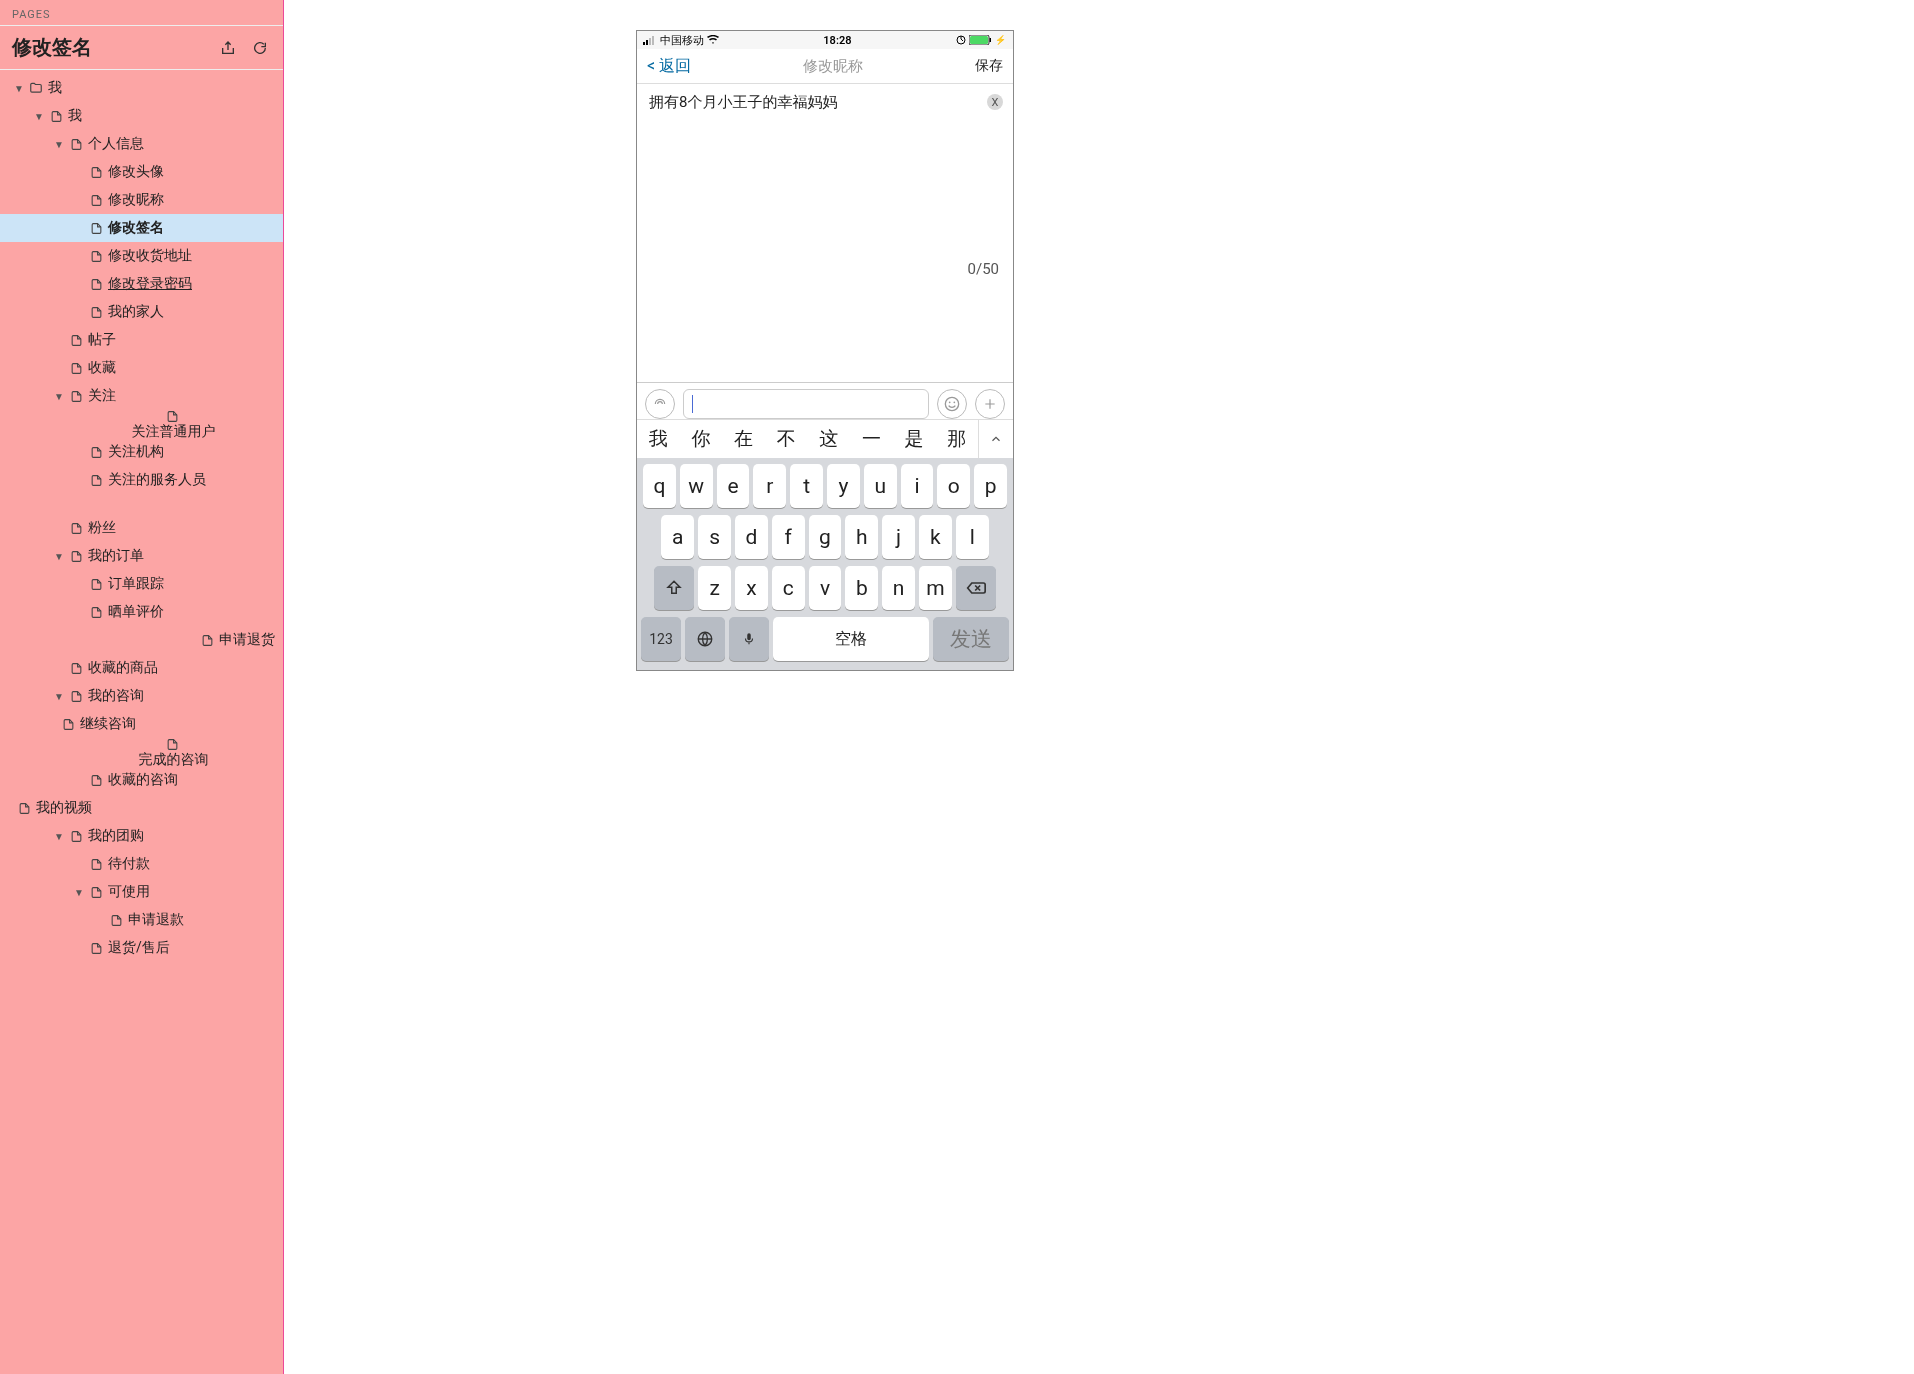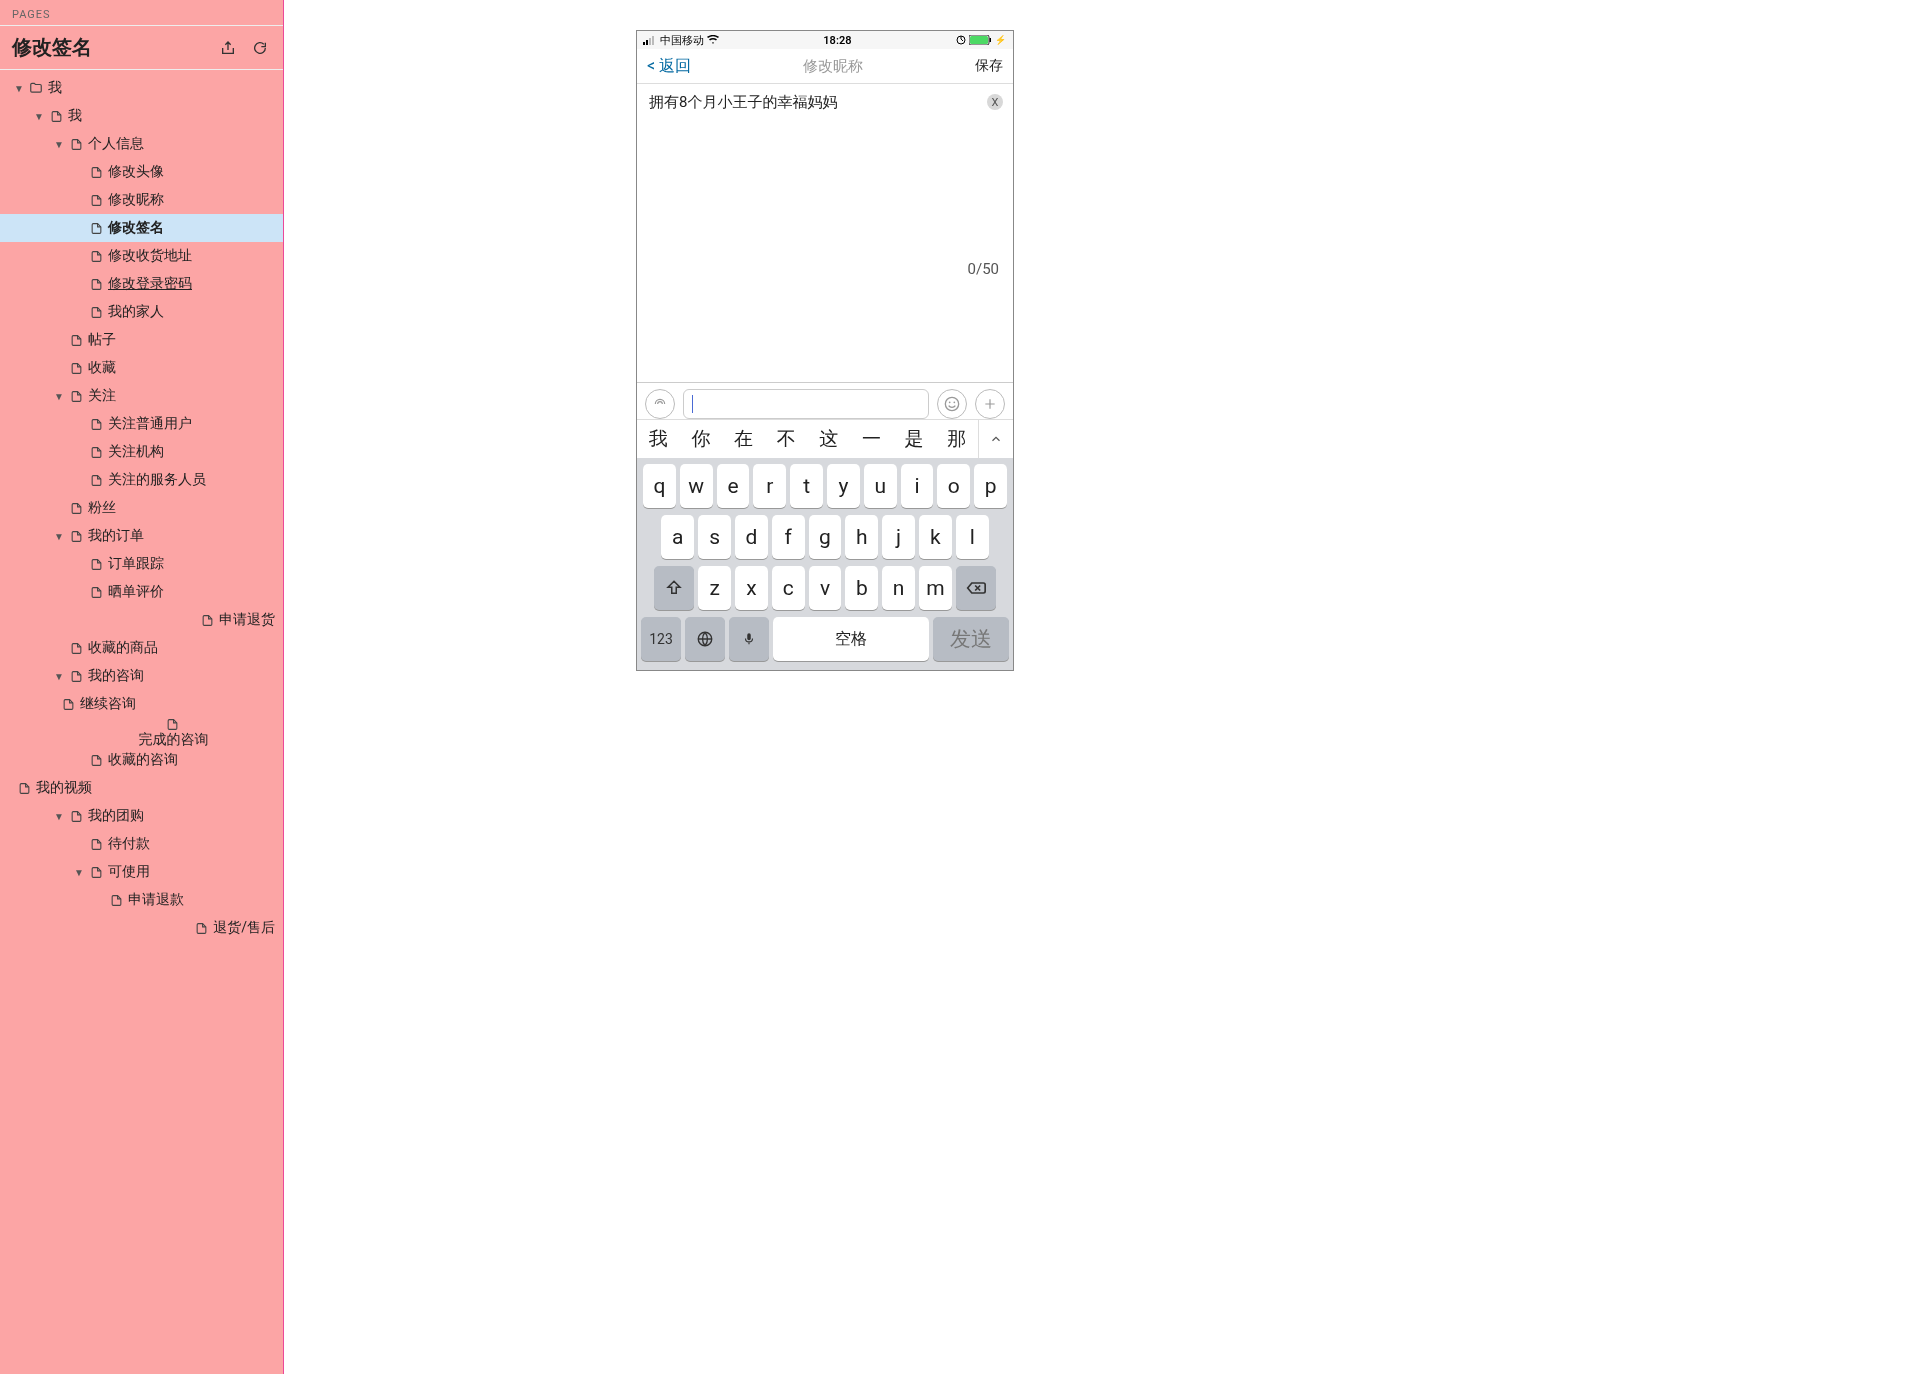--- a/index.html
+++ b/index.html
@@ -189,21 +189,21 @@
           <div class="node" style="padding-left: 52px;">
             <span class="tw">▼</span>
             <span class="ic">
               <svg width="13" height="13" viewBox="0 0 24 24" fill="none" stroke="#444" stroke-width="2">
                 <path d="M14 3H6a2 2 0 0 0-2 2v14a2 2 0 0 0 2 2h12a2 2 0 0 0 2-2V9l-6-6z"></path>
                 <path d="M14 3v6h6"></path>
               </svg>
             </span>
             <span class="lbl">关注</span>
           </div>
-          <div class="node" style="padding-left: 72px;">
+          <div class="node" style="padding-left: 72px; flex-direction: column;">
             <span class="empty"></span>
             <span class="ic">
               <svg width="13" height="13" viewBox="0 0 24 24" fill="none" stroke="#444" stroke-width="2">
                 <path d="M14 3H6a2 2 0 0 0-2 2v14a2 2 0 0 0 2 2h12a2 2 0 0 0 2-2V9l-6-6z"></path>
                 <path d="M14 3v6h6"></path>
               </svg>
             </span>
             <span class="lbl">关注普通用户</span>
           </div>
           <div class="node" style="padding-left: 72px;">
@@ -219,21 +219,21 @@
           <div class="node" style="padding-left: 72px;">
             <span class="empty"></span>
             <span class="ic">
               <svg width="13" height="13" viewBox="0 0 24 24" fill="none" stroke="#444" stroke-width="2">
                 <path d="M14 3H6a2 2 0 0 0-2 2v14a2 2 0 0 0 2 2h12a2 2 0 0 0 2-2V9l-6-6z"></path>
                 <path d="M14 3v6h6"></path>
               </svg>
             </span>
             <span class="lbl">关注的服务人员</span>
           </div>
-          <div class="node" style="padding-left: 52px;">
+          <div class="node" style="padding-left: 52px; margin-top: 20px;">
             <span class="empty"></span>
             <span class="ic">
               <svg width="13" height="13" viewBox="0 0 24 24" fill="none" stroke="#444" stroke-width="2">
                 <path d="M14 3H6a2 2 0 0 0-2 2v14a2 2 0 0 0 2 2h12a2 2 0 0 0 2-2V9l-6-6z"></path>
                 <path d="M14 3v6h6"></path>
               </svg>
             </span>
             <span class="lbl">粉丝</span>
           </div>
           <div class="node" style="padding-left: 52px;">
@@ -369,21 +369,21 @@
           <div class="node" style="padding-left: 92px;">
             <span class="empty"></span>
             <span class="ic">
               <svg width="13" height="13" viewBox="0 0 24 24" fill="none" stroke="#444" stroke-width="2">
                 <path d="M14 3H6a2 2 0 0 0-2 2v14a2 2 0 0 0 2 2h12a2 2 0 0 0 2-2V9l-6-6z"></path>
                 <path d="M14 3v6h6"></path>
               </svg>
             </span>
             <span class="lbl">申请退款</span>
           </div>
-          <div class="node" style="padding-left: 72px; justify-content: flex-end;">
+          <div class="node" style="padding-left: 72px;">
             <span class="empty"></span>
             <span class="ic">
               <svg width="13" height="13" viewBox="0 0 24 24" fill="none" stroke="#444" stroke-width="2">
                 <path d="M14 3H6a2 2 0 0 0-2 2v14a2 2 0 0 0 2 2h12a2 2 0 0 0 2-2V9l-6-6z"></path>
                 <path d="M14 3v6h6"></path>
               </svg>
             </span>
             <span class="lbl">退货/售后</span>
           </div>
         </div>

